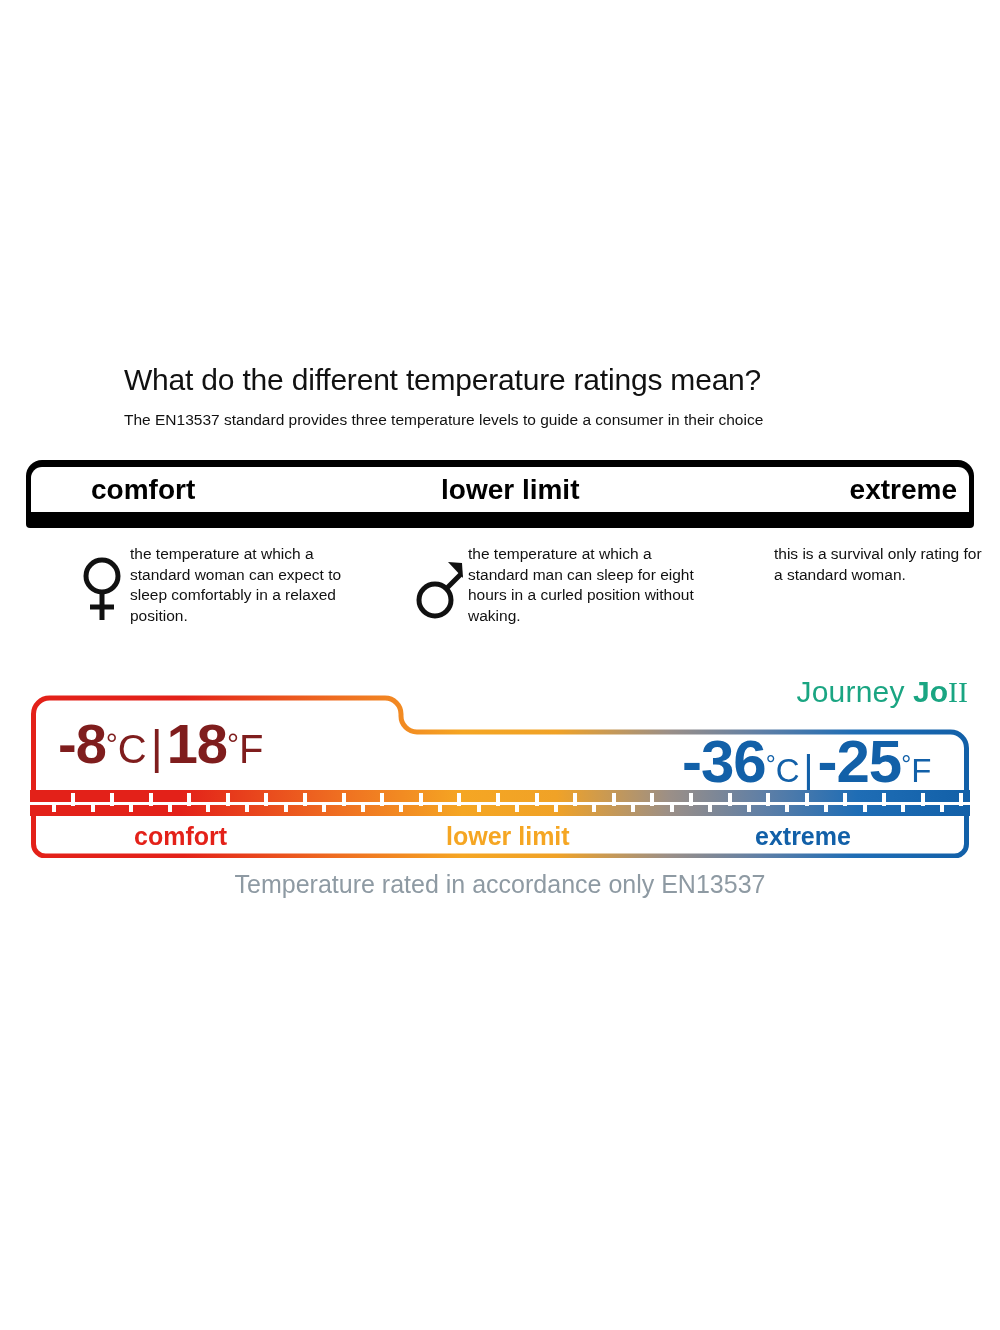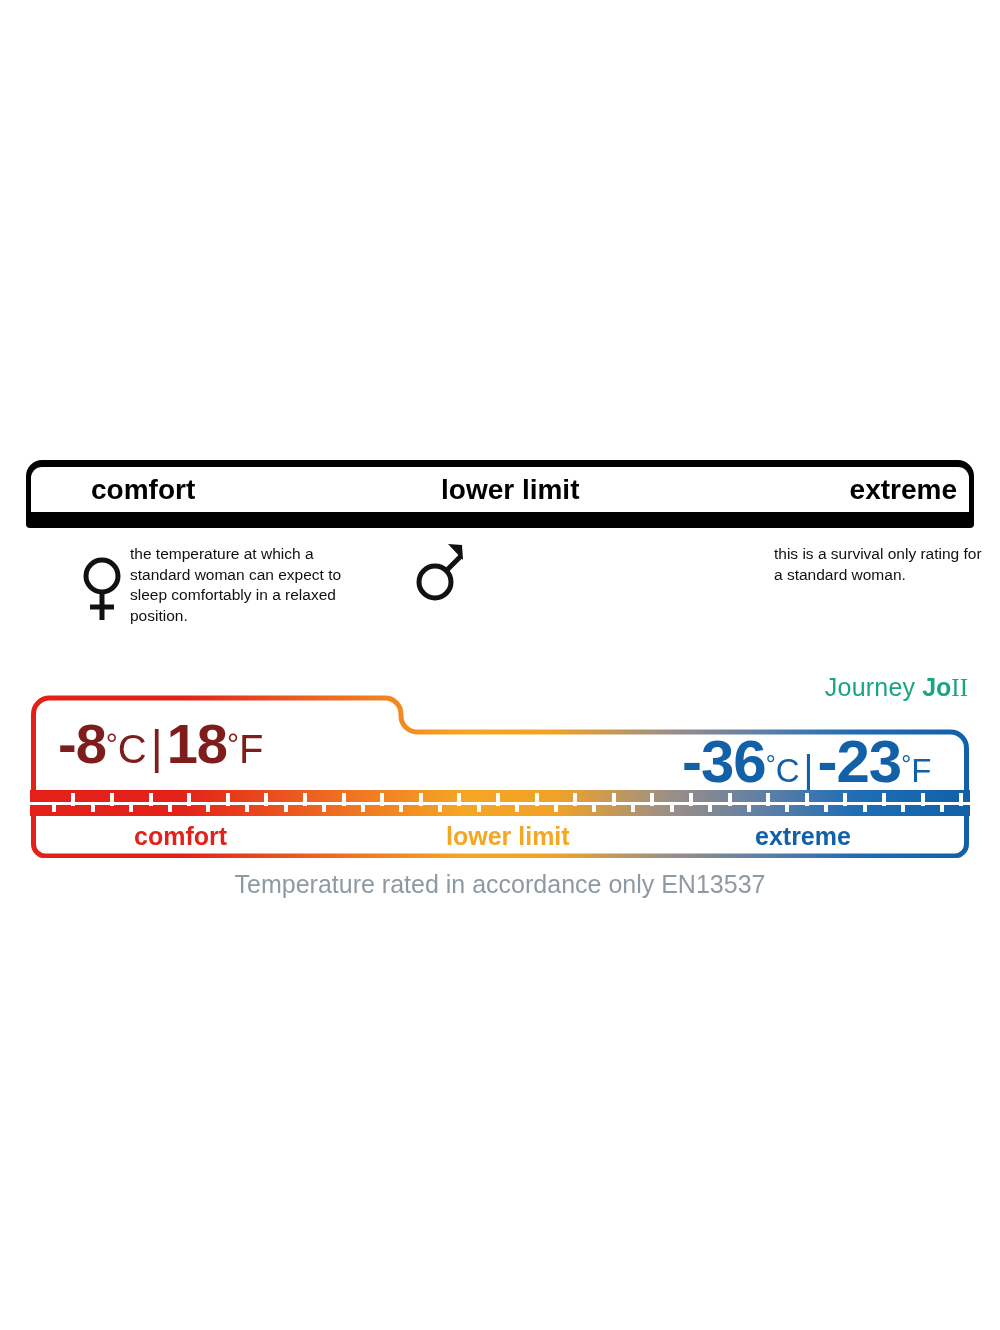--- a/index.html
+++ b/index.html
@@ -122,22 +122,22 @@
     color: #111111;
     padding-top: 8px;
   }
   .col-3 .col-text { padding-top: 8px; }
 
   
   .brand {
     position: absolute;
     right: 32px;
     top: 672px;
-    font-size: 25px;
-    line-height: 30px;
+    font-size: 30px;
+    line-height: 40px;
     color: #1aa582;
     white-space: nowrap;
   }
   .brand .b-journey { font-weight: 300; letter-spacing: 0.2px; }
   .brand .b-jo { font-weight: 700; }
   .brand .b-ii { font-family: "Liberation Serif", serif; font-weight: 400; }
 
   
   .temppanel {
     position: absolute;
@@ -264,20 +264,24 @@
     color: #8e9aa3;
     font-weight: 400;
     white-space: nowrap;
   }
 </style>
 </head>
 <body>
 
 <div class="page">
 
+  <div class="heading">
+    <div class="title">What do the different temperature ratings mean?</div>
+    <div class="subtitle">The EN13537 standard provides three temperature levels to guide a consumer in their choice</div>
+  </div>
 
   <div class="headerbar">
     <div class="headerbar-inner"></div>
     <div class="headerbar-labels">
       <span class="hb-label hb-comfort">comfort</span>
       <span class="hb-label hb-lower">lower limit</span>
       <span class="hb-label hb-extreme">extreme</span>
     </div>
   </div>
 
@@ -295,20 +299,21 @@
     </div>
 
     <div class="col col-2">
       <span class="gender-icon">
         <svg width="48" height="72" viewBox="0 0 48 72">
           <circle cx="19" cy="46" r="16" fill="none" stroke="#111111" stroke-width="5"></circle>
           <line x1="31" y1="34" x2="45" y2="20" stroke="#111111" stroke-width="5"></line>
           <polygon points="46,9 47,24 32,8" fill="#111111"></polygon>
         </svg>
       </span>
+      <span class="col-text">the temperature at which a standard man can sleep for eight hours in a curled position without waking.</span>
     </div>
 
     <div class="col col-3">
       <span class="col-text">this is a survival only rating for a standard woman.</span>
     </div>
 
   </div>
 
   <div class="brand">
     <span class="b-journey">Journey</span><span>&nbsp;</span><span class="b-jo">Jo</span><span class="b-ii">II</span>
@@ -334,21 +339,21 @@
     </svg>
 
     <div class="temp-values">
 
       <div class="tv tv-comfort">
         <span class="num">-8</span><span class="deg">°</span><span class="unit">C</span><span class="sep">|</span><span class="num">18</span><span class="deg">°</span><span class="unit">F</span>
       </div>
 
 
       <div class="tv tv-extreme">
-        <span class="num">-36</span><span class="deg">°</span><span class="unit">C</span><span class="sep">|</span><span class="num">-23</span><span class="deg">°</span><span class="unit">F</span>
+        <span class="num">-36</span><span class="deg">°</span><span class="unit">C</span><span class="sep">|</span><span class="num">-25</span><span class="deg">°</span><span class="unit">F</span>
       </div>
 
     </div>
 
     <div class="scalebar">
       <div class="axis"></div>
       <div id="ticks">
           <div class="tick minor" style="left: 22px;"></div>
           <div class="tick major" style="left: 41.3px;"></div>
           <div class="tick minor" style="left: 60.6px;"></div>

